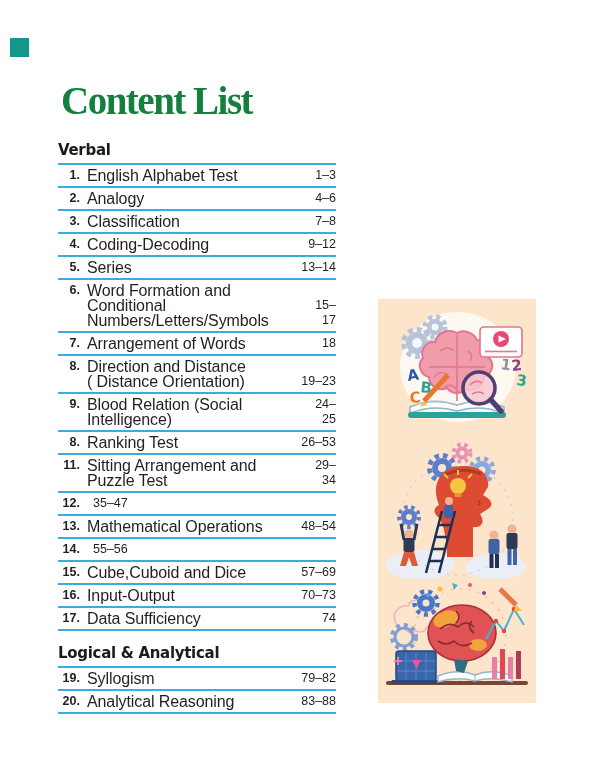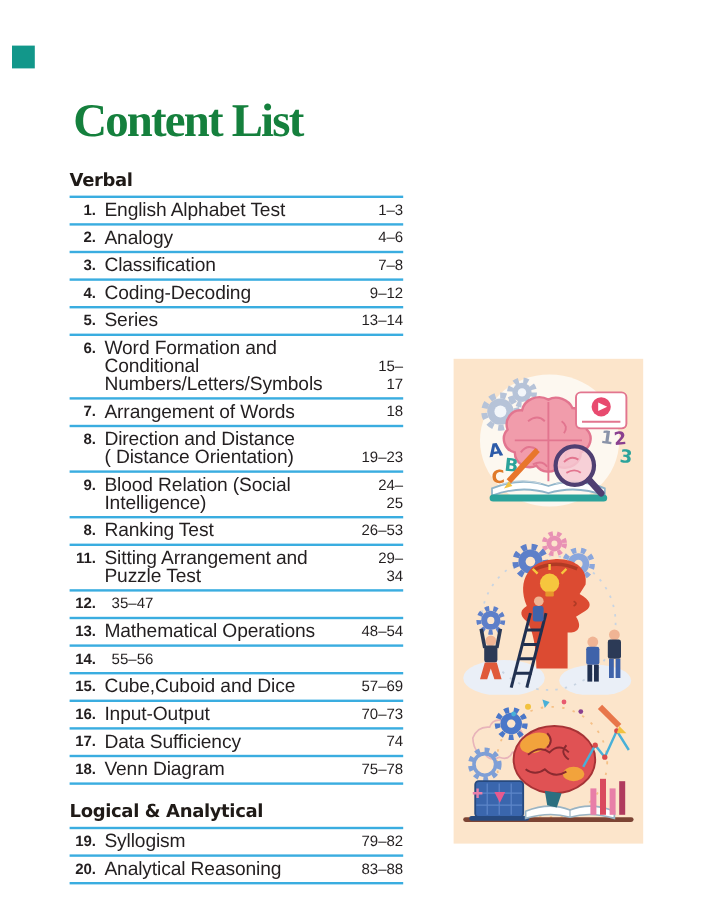--- a/index.html
+++ b/index.html
@@ -122,25 +122,20 @@
           <div class="toc-row">
             <span class="num">16.</span>
             <span class="ititle">Input-Output</span>
             <span class="pages">70–73</span>
           </div>
           <div class="toc-row">
             <span class="num">17.</span>
             <span class="ititle">Data Sufficiency</span>
             <span class="pages">74</span>
           </div>
-          <div class="toc-row">
-            <span class="num">18.</span>
-            <span class="ititle">Venn Diagram</span>
-            <span class="pages">75–78</span>
-          </div>
         </div>
       </section>
       <section class="toc-section">
         <h2 class="section-title">Logical &amp; Analytical</h2>
         <div class="rows">
           <div class="toc-row">
             <span class="num">19.</span>
             <span class="ititle">Syllogism</span>
             <span class="pages">79–82</span>
           </div>

